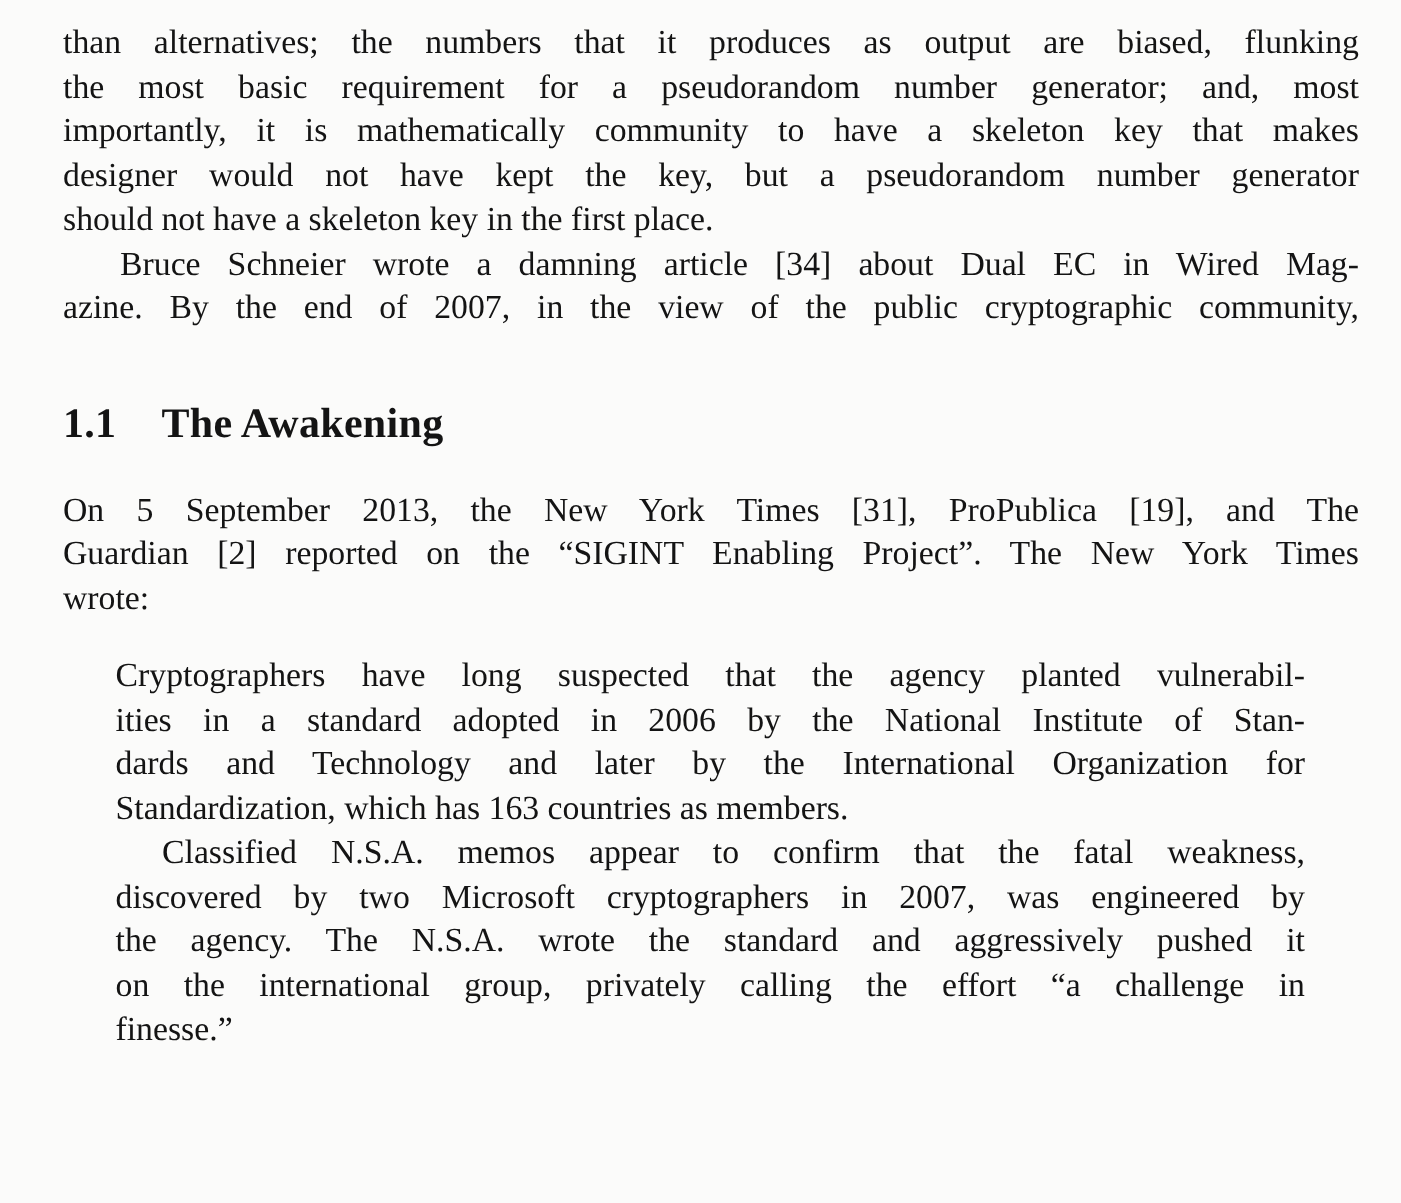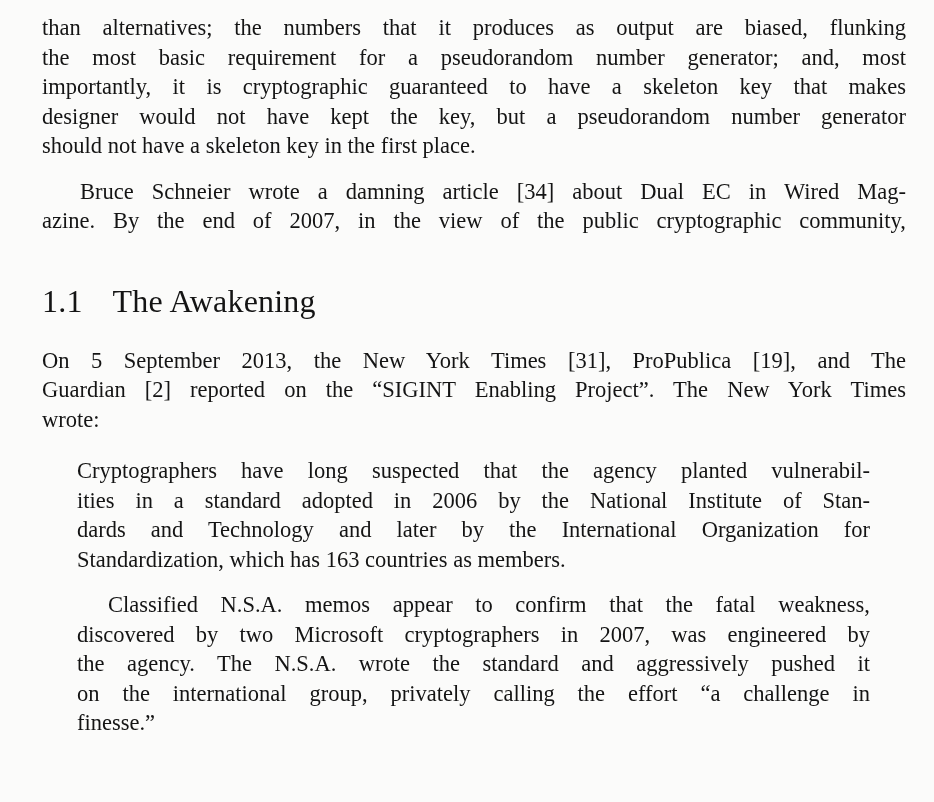--- a/index.html
+++ b/index.html
@@ -18,41 +18,41 @@
   p { margin: 0; }
   .tline {
     display: block;
     font-size: 22.5px;
     line-height: 29.5px;
     text-align: justify;
     text-align-last: justify;
     text-justify: inter-word;
   }
   .tline.lastline { text-align-last: left; }
-  .tline.ind { padding-left: 38px; margin-top: 16px; }
+  .tline.ind { padding-left: 38px; }
   h2.section-heading {
     margin: 47px 0 26px 0;
-    font-size: 32px;
-    font-weight: normal;
+    font-size: 28px;
+    font-weight: bold;
     letter-spacing: 0.2px;
   }
   h2.section-heading .secnum { display: inline-block; margin-right: 30px; }
   blockquote.quote-block {
     margin: 22px 36px 0 35px;
   }
   blockquote.quote-block .tline.ind { padding-left: 31px; }
 </style>
 </head>
 <body>
 
 <main class="page">
     <p>
       <span class="tline">than alternatives; the numbers that it produces as output are biased, flunking</span>
       <span class="tline">the most basic requirement for a pseudorandom number generator; and, most</span>
-      <span class="tline">importantly, it is cryptographic guaranteed to have a skeleton key that makes</span>
+      <span class="tline">importantly, it is mathematically community to have a skeleton key that makes</span>
       <span class="tline">designer would not have kept the key, but a pseudorandom number generator</span>
       <span class="tline lastline">should not have a skeleton key in the first place.</span>
     </p>
     <p>
       <span class="tline ind">Bruce Schneier wrote a damning article [34] about Dual EC in Wired Mag-</span>
       <span class="tline">azine. By the end of 2007, in the view of the public cryptographic community,</span>
     </p>
     <h2 class="section-heading"><span class="secnum">1.1</span><span>The Awakening</span></h2>
     <p>
       <span class="tline">On 5 September 2013, the New York Times [31], ProPublica [19], and The</span>

